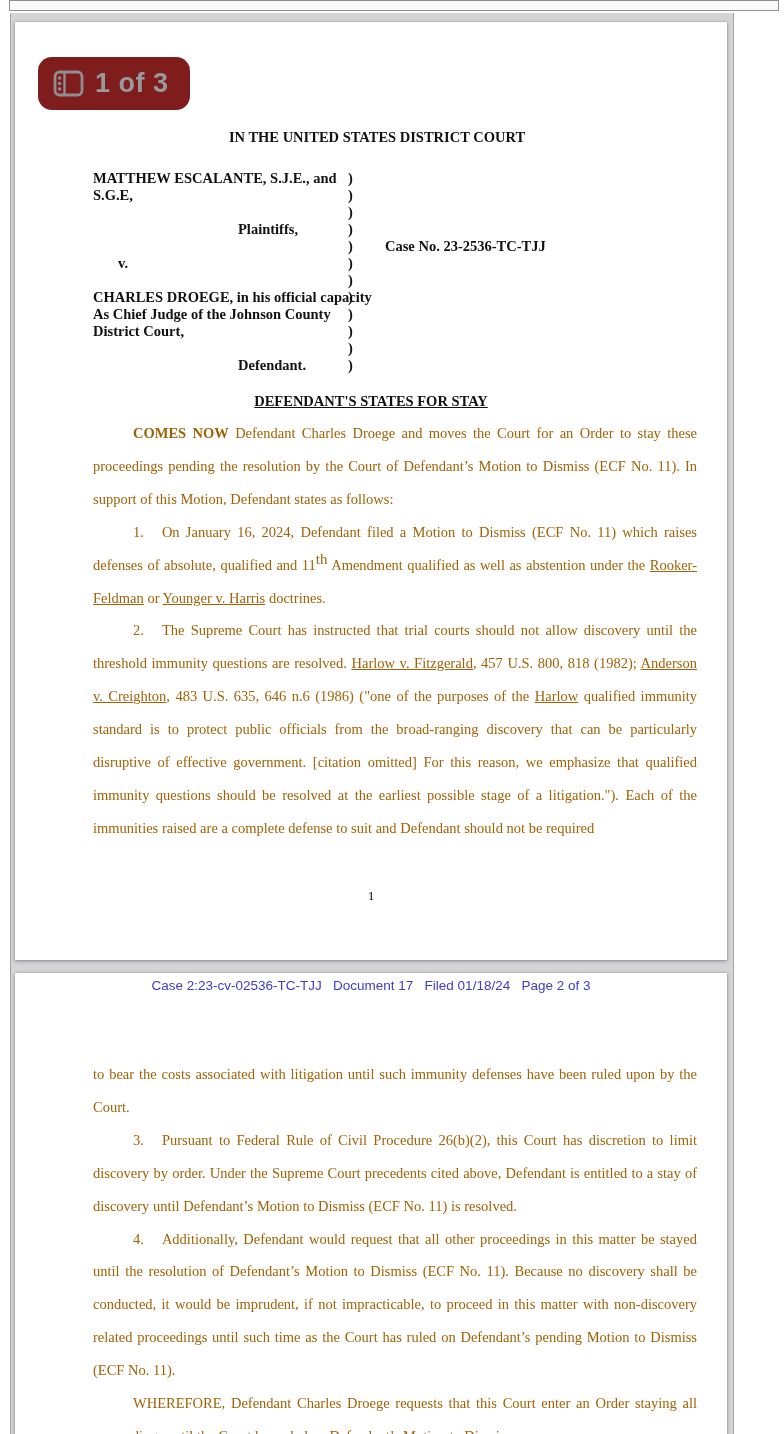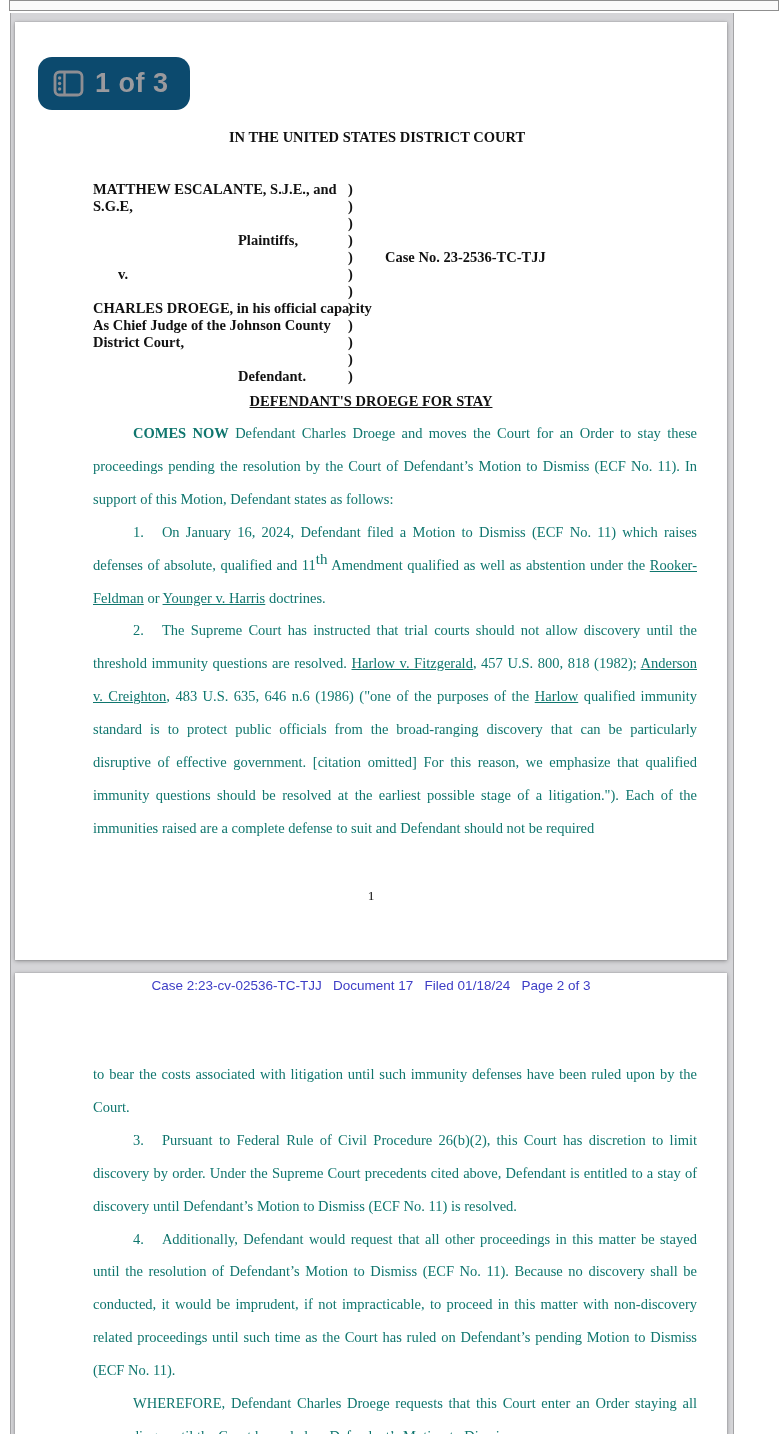--- a/index.html
+++ b/index.html
@@ -27,48 +27,48 @@
   .ecf-header{
     position:absolute;left:0;right:0;text-align:center;
     font-family:"Liberation Sans", sans-serif;font-size:13.5px;
     color:#3d3dc6;white-space:pre;
   }
   .page-1 .ecf-header{top:6px;}
   .page-2 .ecf-header{top:5px;}
   
   .page-badge{
     position:absolute;left:38px;top:57px;width:152px;height:53px;
-    background:#0c4a6e;border-radius:14px;z-index:5;
+    background:#7f1d1d;border-radius:14px;z-index:5;
     display:flex;align-items:center;gap:11px;padding-left:15px;box-sizing:border-box;
   }
   .page-badge .label{
     font-family:"Liberation Sans", sans-serif;font-weight:bold;
     font-size:27px;color:#9a9a9e;letter-spacing:0.5px;
   }
   
   .court-title{
     position:absolute;top:107px;left:12px;right:0;text-align:center;
     font-weight:bold;font-size:14.5px;line-height:17px;color:#111;
   }
   
-  .caption{position:absolute;left:78px;top:159px;width:560px;font-size:14.5px;font-weight:bold;color:#111;}
+  .caption{position:absolute;left:78px;top:148px;width:560px;font-size:14.5px;font-weight:bold;color:#111;}
   .cap-row{position:relative;height:17px;}
   .cap-left{position:absolute;left:0;white-space:nowrap;}
   .cap-left.ind-deep{left:145px;}
   .cap-left.ind-small{left:25px;}
   .cap-paren{position:absolute;left:255px;}
   .cap-right{position:absolute;left:292px;white-space:nowrap;}
   .doc-title{
     position:absolute;top:371px;left:0;right:0;text-align:center;
     font-weight:bold;font-size:14.5px;text-decoration:underline;color:#111;
   }
   
   .body-text{
     position:absolute;left:78px;width:604px;
-    font-size:14.5px;color:#0f766e;
+    font-size:14.5px;color:#a16207;
   }
   .page-1 .body-text{top:395px;}
   .page-2 .body-text{top:85px;}
   .body-text p{margin:0;line-height:32.9px;text-align:justify;}
   .body-text p.indent{text-indent:40px;}
   .pnum{margin-right:18px;}
   .b{font-weight:bold;}
   .u{text-decoration:underline;}
   sup{font-size:15px;line-height:0;}
   .page-footer{
@@ -142,21 +142,21 @@
           <span class="cap-left "></span>
           <span class="cap-paren">)</span>
           <span class="cap-right"></span>
         </div>
         <div class="cap-row">
           <span class="cap-left ind-deep">Defendant.</span>
           <span class="cap-paren">)</span>
           <span class="cap-right"></span>
         </div>
       </div>
-    <div class="doc-title">DEFENDANT'S DROEGE FOR STAY</div>
+    <div class="doc-title">DEFENDANT'S STATES FOR STAY</div>
     <div class="body-text">
         <p class="indent"><span class="b">COMES NOW</span><span> Defendant Charles Droege and moves the Court for an Order to stay these proceedings pending the resolution by the Court of Defendant’s Motion to Dismiss (ECF No. 11).  In support of this Motion, Defendant states as follows:</span></p>
         <p class="indent"><span class="pnum">1.</span><span>On January 16, 2024, Defendant filed a Motion to Dismiss (ECF No. 11) which raises defenses of absolute, qualified and 11</span><sup>th</sup><span> Amendment qualified as well as abstention under the </span><span class="u">Rooker-Feldman</span><span> or </span><span class="u">Younger v. Harris</span><span> doctrines.</span></p>
         <p class="indent"><span class="pnum">2.</span><span>The Supreme Court has instructed that trial courts should not allow discovery until the threshold immunity questions are resolved.  </span><span class="u">Harlow v. Fitzgerald</span><span>, 457 U.S. 800, 818 (1982); </span><span class="u">Anderson v. Creighton</span><span>, 483 U.S. 635, 646 n.6 (1986) ("one of the purposes of the </span><span class="u">Harlow</span><span> qualified immunity standard is to protect public officials from the broad-ranging discovery that can be particularly disruptive of effective government. [citation omitted] For this reason, we emphasize that qualified immunity questions should be resolved at the earliest possible stage of a litigation.").  Each of the immunities raised are a complete defense to suit and Defendant should not be required</span></p>
       </div>
     <div class="page-footer">1</div>
   </div>
 
   <div class="pdf-page page-2">
     <div class="ecf-header">Case 2:23-cv-02536-TC-TJJ   Document 17   Filed 01/18/24   Page 2 of 3</div>

